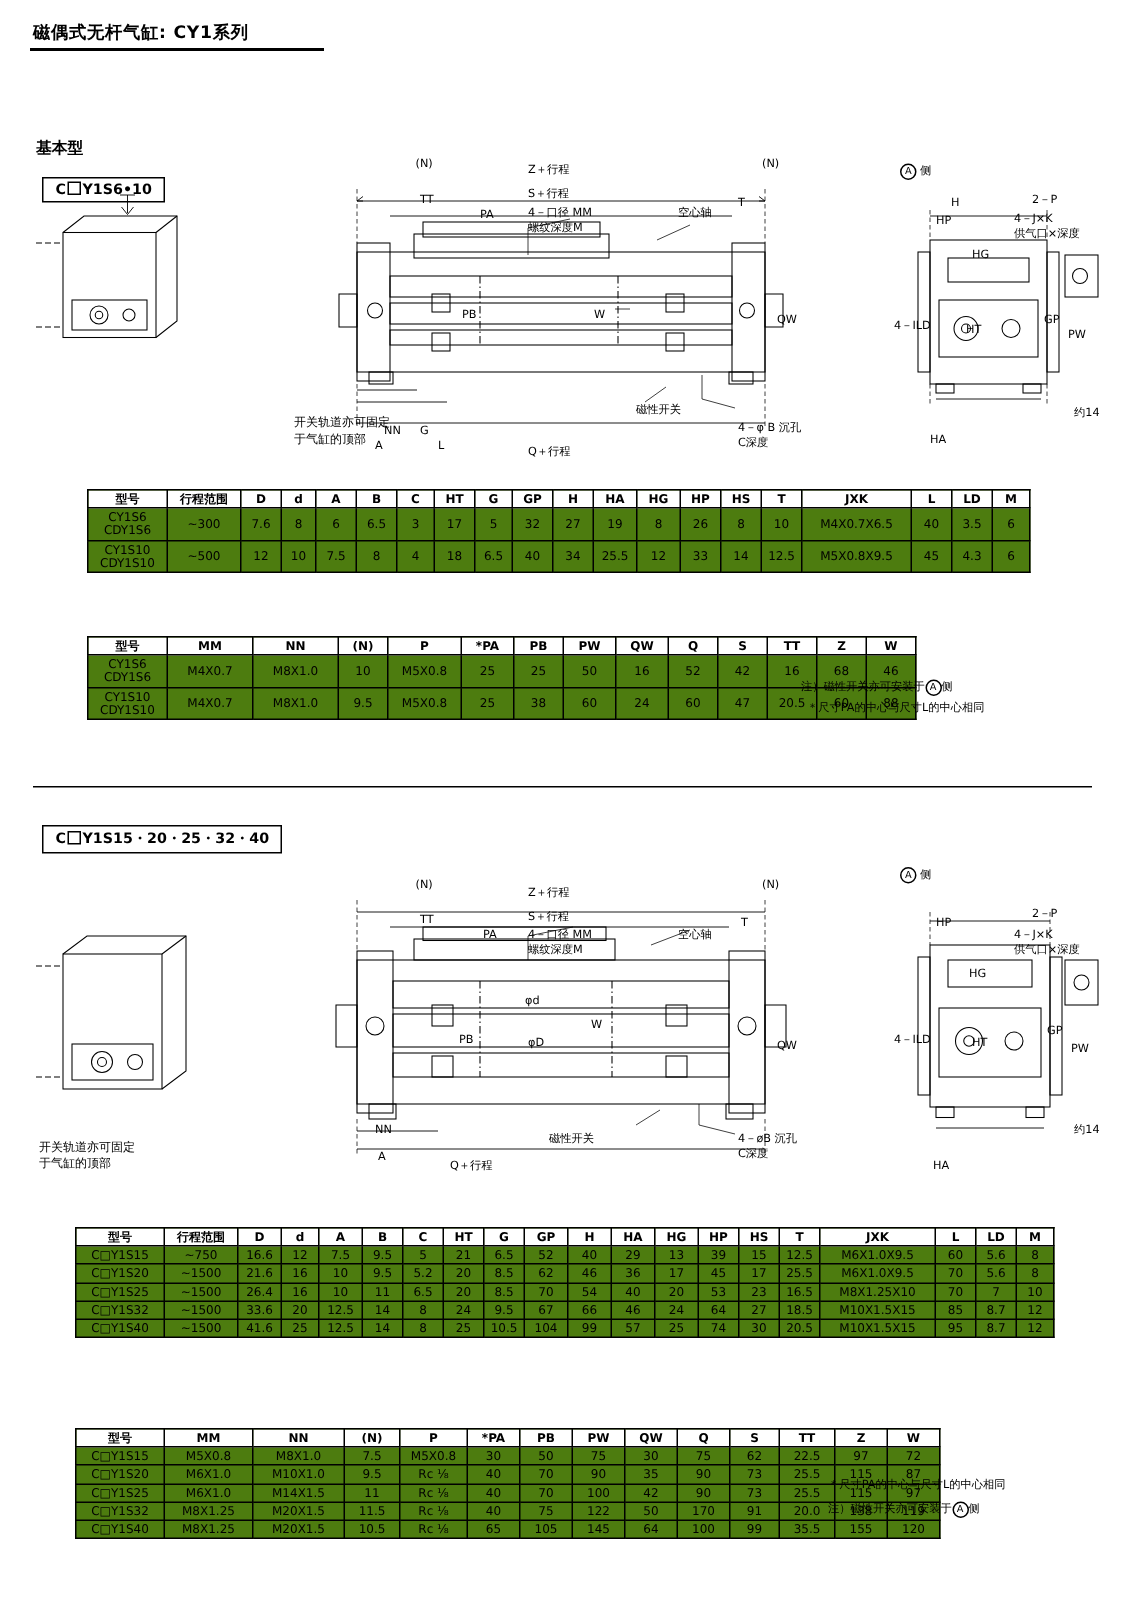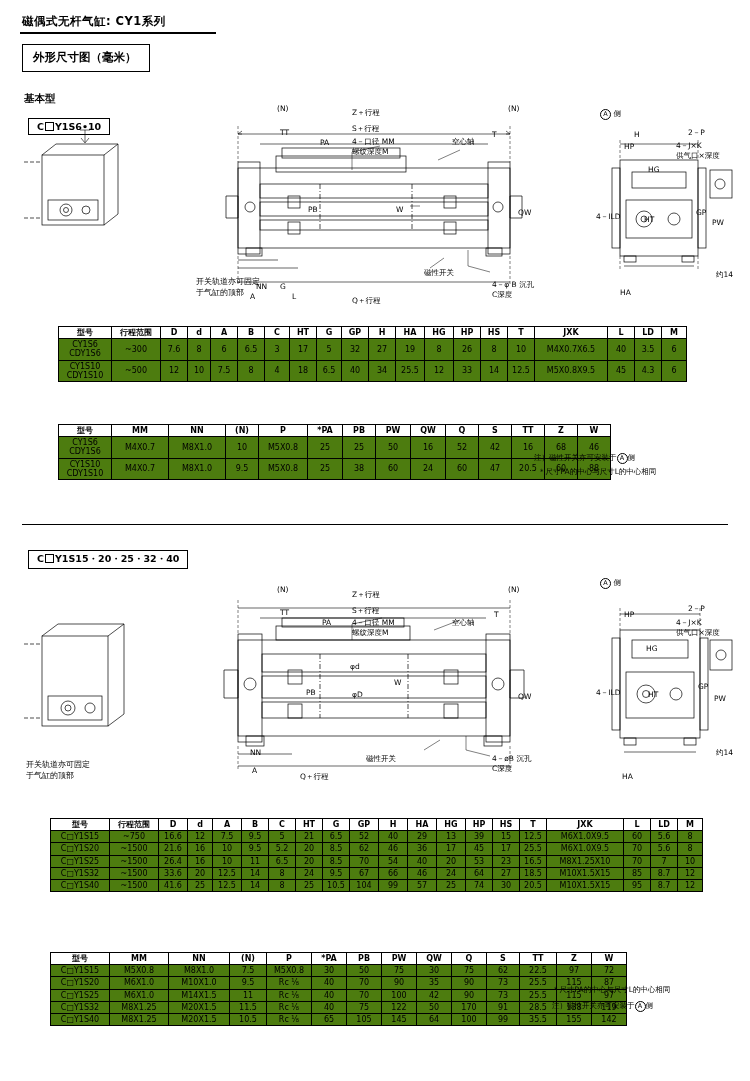--- a/index.html
+++ b/index.html
@@ -44,21 +44,20 @@
   }
   .hr{position:absolute;background:#000;height:1px;}
 </style>
 </head>
 <body>
 
 <div class="page">
 
   <div class="hdr-title">磁偶式无杆气缸: CY1系列</div>
   <div class="hdr-rule"></div>
-  <div class="box-title">外形尺寸图（毫米）</div>
   <div class="sec-title">基本型</div>
 
   <div class="model-tag" style="left:28px;top:118px;">
     C<span class="sq"></span>Y1S6•10
   </div>
 
   <svg class="dw" style="left:20px;top:100px;" width="720" height="220" viewBox="0 0 720 220">
     <g stroke="#000" fill="none" stroke-width="0.7">
 
       <rect x="22" y="55" width="62" height="70"></rect>
@@ -623,39 +622,39 @@
           <td>M8X1.25</td>
           <td>M20X1.5</td>
           <td>11.5</td>
           <td>Rc ⅛</td>
           <td>40</td>
           <td>75</td>
           <td>122</td>
           <td>50</td>
           <td>170</td>
           <td>91</td>
-          <td>28.5</td>
+          <td>20.0</td>
           <td>138</td>
           <td>119</td>
         </tr>
         <tr>
           <td>C□Y1S40</td>
           <td>M8X1.25</td>
           <td>M20X1.5</td>
           <td>10.5</td>
           <td>Rc ⅛</td>
           <td>65</td>
           <td>105</td>
           <td>145</td>
           <td>64</td>
           <td>100</td>
           <td>99</td>
           <td>35.5</td>
           <td>155</td>
-          <td>142</td>
+          <td>120</td>
         </tr>
       </tbody>
     </table>
 
   <div class="note" style="left:552px;top:984px;">＊尺寸PA的中心与尺寸L的中心相同</div>
   <div class="note" style="left:552px;top:1000px;">
     注）磁性开关亦可安装于<span class="circA">A</span>侧
   </div>
 
 </div>

